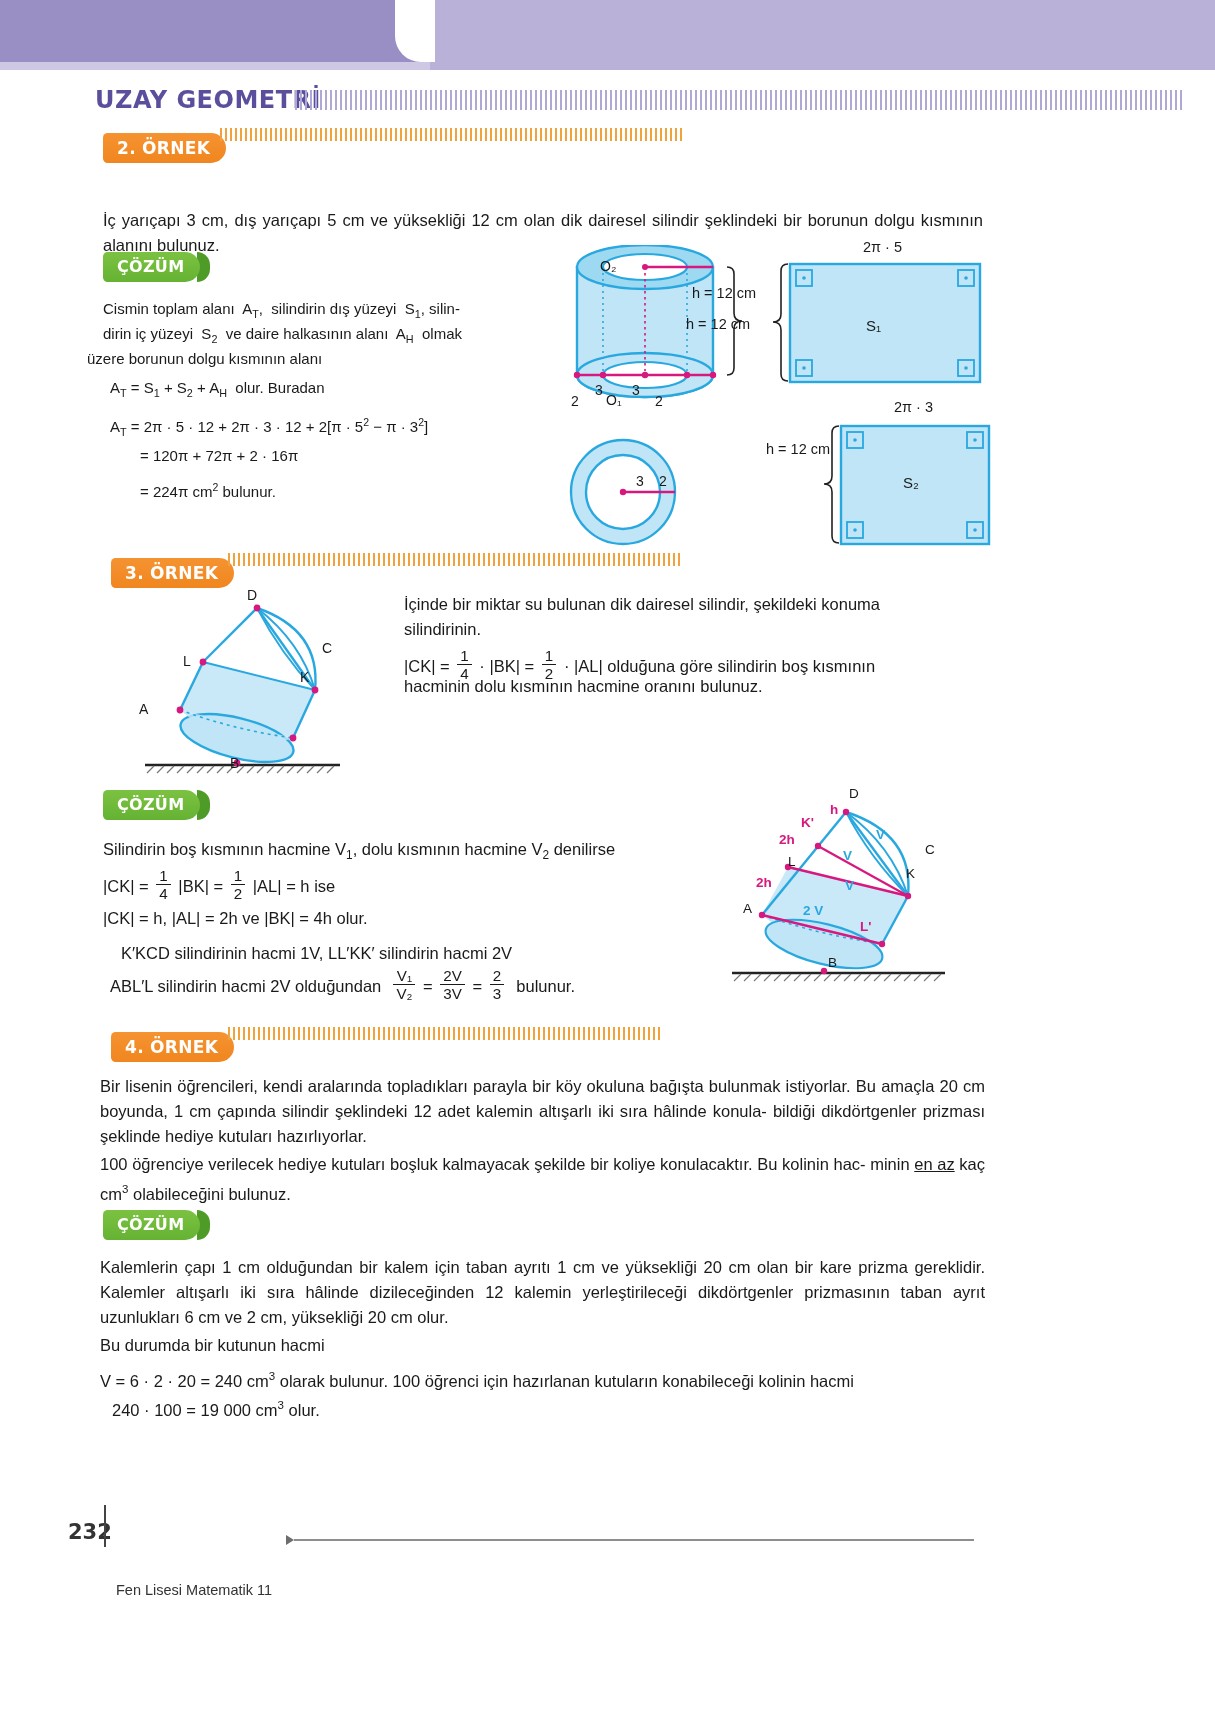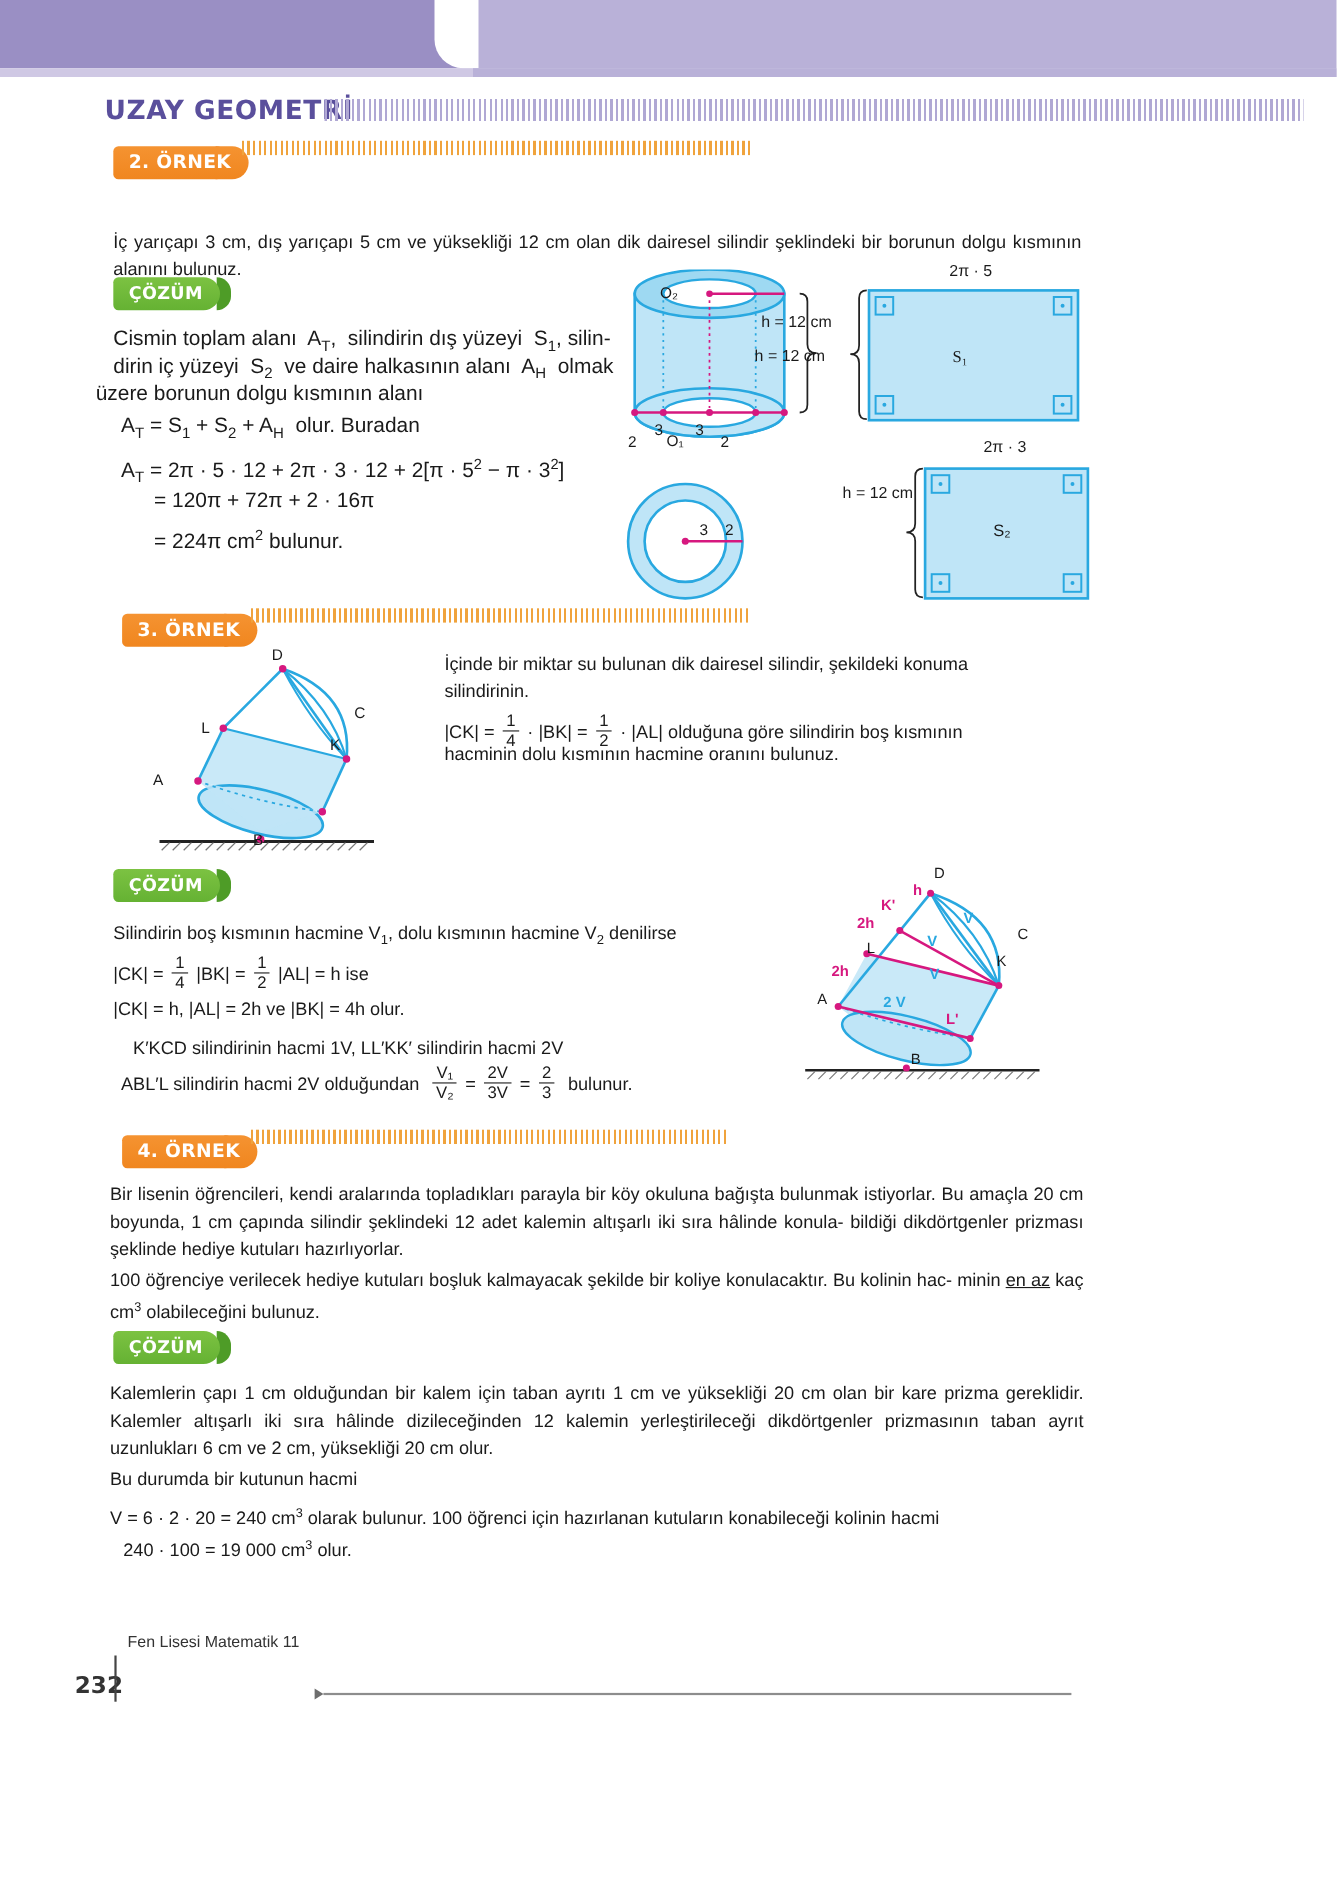--- a/index.html
+++ b/index.html
@@ -53,35 +53,35 @@
   .tag-fold.ornek{background:#e0701a;}
   .tag-fold.cozum{background:#4e9c27;}
 
   
   .para{
     position:absolute;
     font-size:16.5px;line-height:25px;
     color:#1a1a1a;
     text-align:justify;
   }
-  .mathline{position:absolute;font-size:19px;line-height:26px;white-space:nowrap;}
+  .mathline{position:absolute;font-size:15px;line-height:26px;white-space:nowrap;}
   sub{font-size:.72em;}
   sup{font-size:.7em;}
   .frac{display:inline-block;vertical-align:-0.45em;text-align:center;margin:0 3px;}
   .frac .n{display:block;line-height:1.05;font-size:.92em;border-bottom:1.4px solid #1a1a1a;padding:0 3px;}
   .frac .d{display:block;line-height:1.12;font-size:.92em;padding:0 3px;}
   u{text-decoration:underline;}
 
   
   .footer-num{
     position:absolute;left:68px;top:1520px;
     font-family:"DejaVu Sans", sans-serif;font-weight:bold;font-size:21px;color:#333;
   }
   .footer-tick{position:absolute;left:104px;top:1505px;width:2px;height:42px;background:#444;}
-  .footer-text{position:absolute;left:116px;top:1485px;font-size:14.5px;color:#333;}
+  .footer-text{position:absolute;left:116px;top:1582px;font-size:14.5px;color:#333;}
   .footer-arrow{position:absolute;left:286px;top:1535px;width:0;height:0;
     border-top:5px solid transparent;border-bottom:5px solid transparent;border-left:8px solid #6d6d6d;}
   .footer-line{position:absolute;left:294px;top:1539px;width:680px;height:1.6px;background:#8d8d8d;}
 
   svg{display:block;}
   .fig{position:absolute;}
 </style>
 </head>
 <body>
 
@@ -187,21 +187,21 @@
   <circle cx="32" cy="20" r="1.8" fill="#29a8e0"></circle>
   <rect x="24" y="102" width="16" height="16" fill="none" stroke="#29a8e0" stroke-width="1.8"></rect>
   <circle cx="32" cy="110" r="1.8" fill="#29a8e0"></circle>
   <rect x="186" y="12" width="16" height="16" fill="none" stroke="#29a8e0" stroke-width="1.8"></rect>
   <circle cx="194" cy="20" r="1.8" fill="#29a8e0"></circle>
   <rect x="186" y="102" width="16" height="16" fill="none" stroke="#29a8e0" stroke-width="1.8"></rect>
   <circle cx="194" cy="110" r="1.8" fill="#29a8e0"></circle>
 </svg>
 </div>
 <div style="position:absolute;left:863px;top:239px;font-size:14.5px;">2π · 5</div>
-<div style="position:absolute;left:866px;top:317px;font-size:15px;font-family:Liberation Serif, serif;">S₁</div>
+<div style="position:absolute;left:866px;top:317px;font-size:15px;">S₁</div>
 
 <div class="fig" style="left:823px;top:420px;">
 <svg width="175" height="135" viewBox="0 0 175 135">
   <path d="M16,6 q-7,0 -7,7 L9,56 q0,8 -8,8 q8,0 8,8 L9,116 q0,7 7,7" fill="none" stroke="#222" stroke-width="1.6"></path>
   <rect x="18" y="6" width="148" height="118" fill="#bfe5f7" stroke="#29a8e0" stroke-width="2.4"></rect>
   <rect x="24" y="12" width="16" height="16" fill="none" stroke="#29a8e0" stroke-width="1.8"></rect>
   <circle cx="32" cy="20" r="1.8" fill="#29a8e0"></circle>
   <rect x="24" y="102" width="16" height="16" fill="none" stroke="#29a8e0" stroke-width="1.8"></rect>
   <circle cx="32" cy="110" r="1.8" fill="#29a8e0"></circle>
   <rect x="144" y="12" width="16" height="16" fill="none" stroke="#29a8e0" stroke-width="1.8"></rect>

